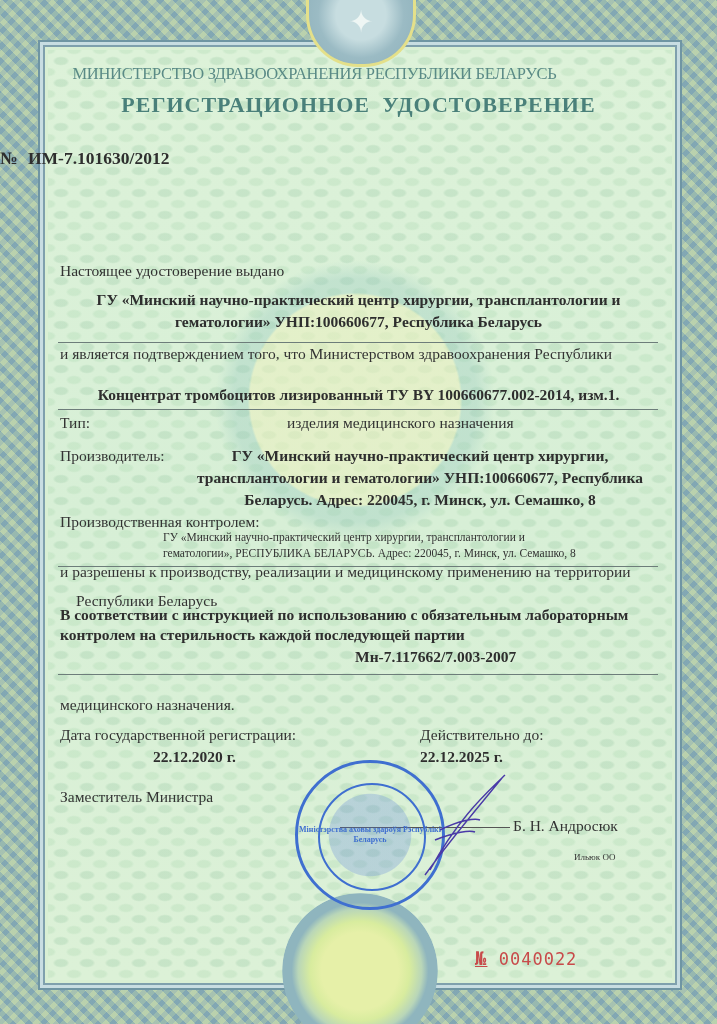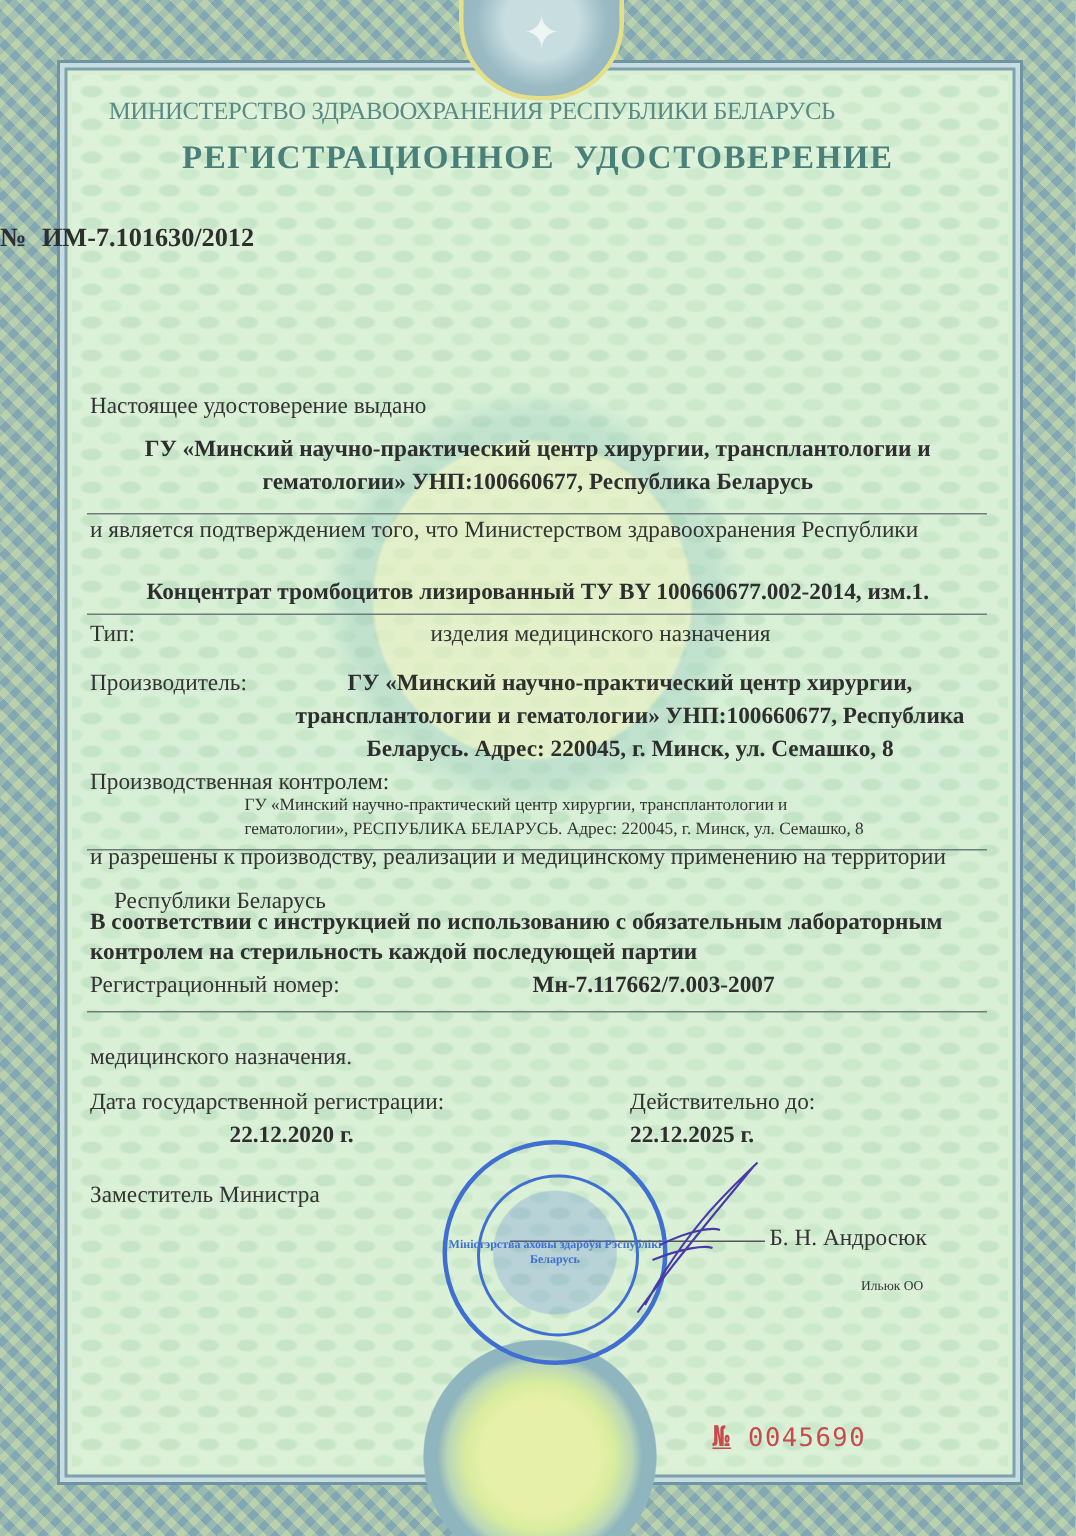--- a/index.html
+++ b/index.html
@@ -108,21 +108,20 @@
     <div class="abs t-small" style="left:163px; top:531px;">ГУ «Минский научно-практический центр хирургии, трансплантологии и</div>
     <div class="abs t-small" style="left:163px; top:547px;">гематологии», РЕСПУБЛИКА БЕЛАРУСЬ. Адрес: 220045, г. Минск, ул. Семашко, 8</div>
     <div class="hr" style="top:566px;"></div>
 
     <div class="abs t-norm" style="left:60px; top:563px;">и разрешены к производству, реализации и медицинскому применению на территории</div>
     <div class="abs t-norm" style="left:60px; top:592px;margin-left:16px;">Республики Беларусь</div>
 
     <div class="abs t-bold" style="left:60px; top:606px;">В соответствии с инструкцией по использованию с обязательным лабораторным</div>
     <div class="abs t-bold" style="left:60px; top:626px;">контролем на стерильность каждой последующей партии</div>
 
-    <div class="abs t-norm" style="left:60px; top:648px;">Регистрационный номер:</div>
     <div class="abs t-bold" style="left:355px; top:648px;">Мн-7.117662/7.003-2007</div>
     <div class="hr" style="top:674px;"></div>
 
     <div class="abs t-norm" style="left:60px; top:696px;">медицинского назначения.</div>
 
     <div class="abs t-norm" style="left:60px; top:726px;">Дата государственной регистрации:</div>
     <div class="abs t-bold" style="left:153px; top:748px;">22.12.2020 г.</div>
     <div class="abs t-norm" style="left:420px; top:726px;">Действительно до:</div>
     <div class="abs t-bold" style="left:420px; top:748px;">22.12.2025 г.</div>
 
@@ -135,16 +134,16 @@
       <div class="stamp-inner"></div>
       <div class="stamp-text">Міністэрства аховы здароўя Рэспублікі Беларусь</div>
     </div>
 
     <svg class="signature" viewBox="0 0 90 110">
       <path d="M85 5 C 70 20, 40 45, 10 100 M82 8 C 60 35, 30 70, 5 105 M20 60 C 40 50, 55 48, 60 50 M15 70 C 35 62, 50 60, 55 62" stroke="#4a3aa8" stroke-width="1.4" fill="none"></path>
     </svg>
 
     <div class="abs serial">
       <span class="no">№</span>
-      <span>0045690</span>
+      <span>0040022</span>
     </div>
   </div>
 </div>
 
 </body></html>

